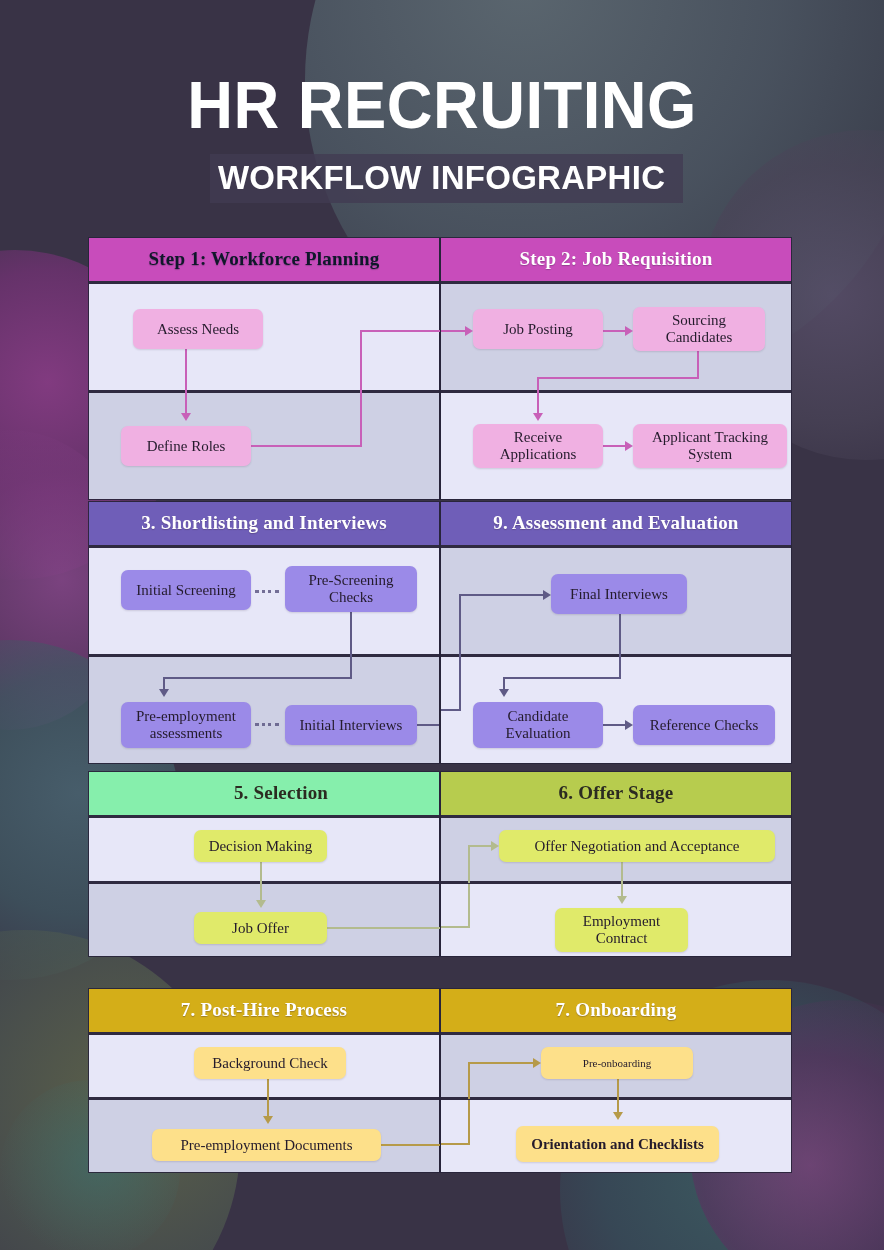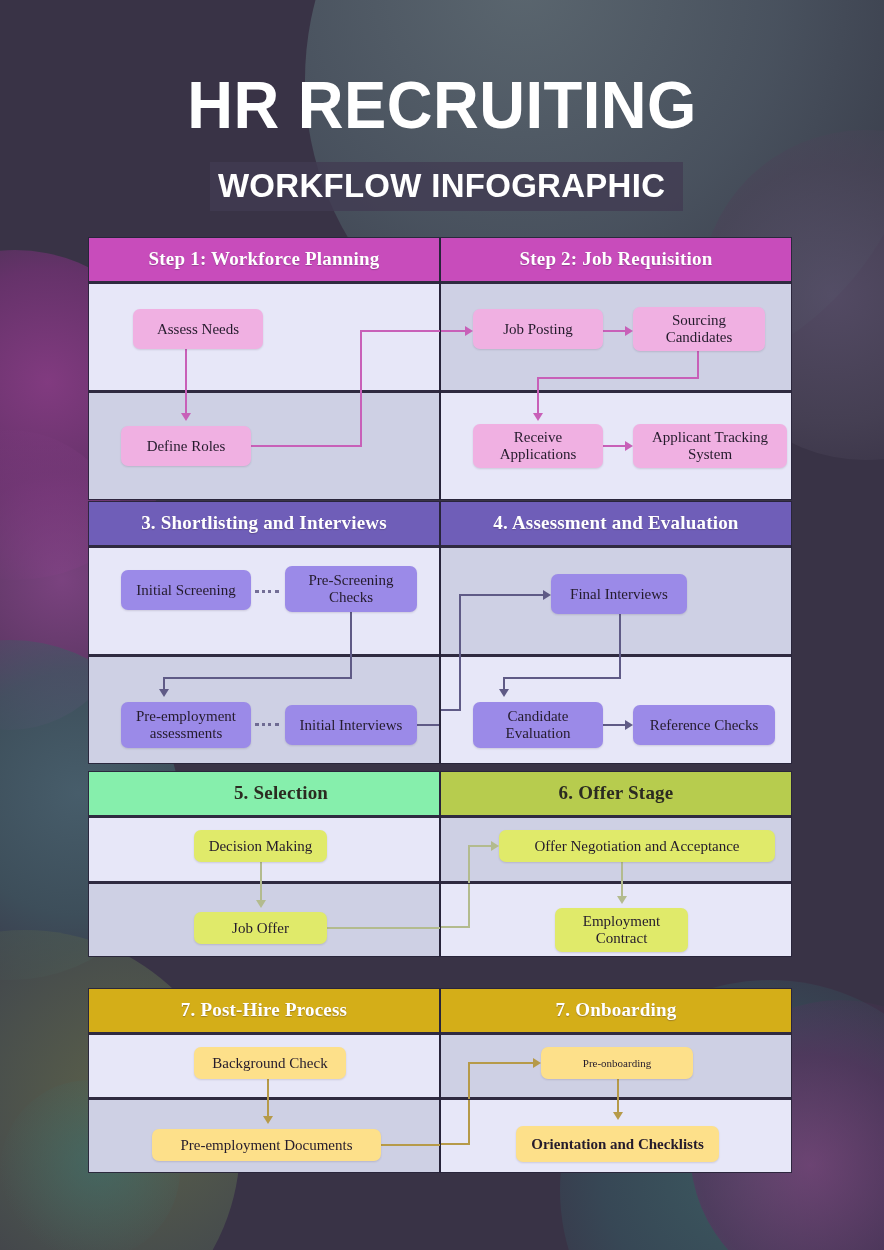--- a/index.html
+++ b/index.html
@@ -40,21 +40,21 @@
       opacity:.7;}
 
   
   #title-block{position:absolute;left:0;top:72px;width:884px;text-align:center;z-index:5;}
   #main-title{
     font-family:"Liberation Sans", sans-serif;
     font-weight:bold;font-size:66px;letter-spacing:.5px;color:#ffffff;
     line-height:1;transform:scaleX(.96);transform-origin:center;
     margin:0;
   }
-  #subtitle-wrap{margin-top:28px;display:inline-block;position:relative;}
+  #subtitle-wrap{margin-top:20px;display:inline-block;position:relative;}
   #subtitle-bg{position:absolute;left:-1px;right:-10px;top:-4px;bottom:-6px;
     background:#413b52;opacity:.78;}
   #subtitle{
     position:relative;
     font-family:"Liberation Sans", sans-serif;
     font-weight:bold;font-size:34px;letter-spacing:.3px;color:#ffffff;
     transform:scaleX(.97);transform-origin:center;
   }
 
   
@@ -119,21 +119,21 @@
   <div id="main-title">HR RECRUITING</div>
   <div id="subtitle-wrap">
     <div id="subtitle-bg"></div>
     <div id="subtitle">WORKFLOW INFOGRAPHIC</div>
   </div>
 </div>
 
 <div class="group" id="g1" style="top:238px;">
 
   <div class="card">
-    <div class="card-header" id="h1" style="background: rgb(200, 76, 187); color: #ffffff;">Step 1: Workforce Planning</div>
+    <div class="card-header" id="h1" style="background: rgb(200, 76, 187); color: #0f172a;">Step 1: Workforce Planning</div>
     <div class="card-body">
       <div class="row tone-a">
         <div class="node" id="n-assess" style="left: 32px; top: 25px; width: 130px; height: 40px; font-size: 15px; background: rgb(240, 176, 226); margin-left: 12px;">Assess Needs</div>
 
         <div class="ln vl" id="l1a" style="left: 96px; top: 65px; height: 44px; background: rgb(200, 96, 184);"></div>
 
         <div class="ln vl" id="l1c" style="left: 271px; top: 46px; height: 63px; background: rgb(200, 96, 184);"></div>
         <div class="ln hl" id="l1d" style="left: 271px; top: 46px; width: 80px; background: rgb(200, 96, 184);"></div>
       </div>
       <div class="row-sep"></div>
@@ -193,21 +193,21 @@
         <div class="arw arw-d" id="a3a" style="left: 70px; top: 32px; border-top-color: rgb(95, 90, 134);"></div>
         <div class="node" id="n-preemp" style="left: 32px; top: 45px; width: 130px; height: 46px; font-size: 15px; background: rgb(155, 138, 232);">Pre-employment assessments</div>
         <div class="dots" id="d3b" style="left: 166px; top: 66px; width: 24px; border-top-color: rgb(95, 90, 134);"></div>
         <div class="node" id="n-initint" style="left: 196px; top: 48px; width: 132px; height: 40px; font-size: 15px; background: rgb(155, 138, 232);">Initial Interviews</div>
         <div class="ln hl" id="l3e" style="left: 328px; top: 67px; width: 22px; background: rgb(95, 90, 134);"></div>
       </div>
     </div>
   </div>
 
   <div class="card">
-    <div class="card-header" id="h4" style="background: rgb(111, 94, 184); color: rgb(255, 255, 255);">4. Assessment and Evaluation</div>
+    <div class="card-header" id="h4" style="background: rgb(111, 94, 184); color: rgb(255, 255, 255);">9. Assessment and Evaluation</div>
     <div class="card-body">
       <div class="row tone-b">
         <div class="ln vl" id="l4a" style="left: 18px; top: 46px; height: 63px; background: rgb(95, 90, 134);"></div>
         <div class="ln hl" id="l4b" style="left: 18px; top: 46px; width: 86px; background: rgb(95, 90, 134);"></div>
         <div class="arw arw-r" id="a4a" style="left: 102px; top: 42px; border-left-color: rgb(95, 90, 134);"></div>
         <div class="node" id="n-finalint" style="left: 110px; top: 26px; width: 136px; height: 40px; font-size: 15px; background: rgb(155, 138, 232);">Final Interviews</div>
         <div class="ln vl" id="l4c" style="left: 178px; top: 66px; height: 43px; background: rgb(95, 90, 134);"></div>
       </div>
       <div class="row-sep"></div>
       <div class="row tone-a">

